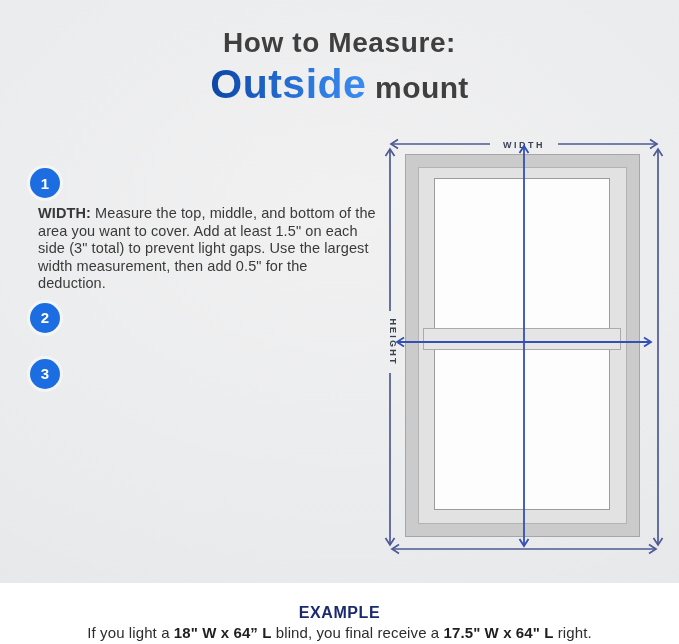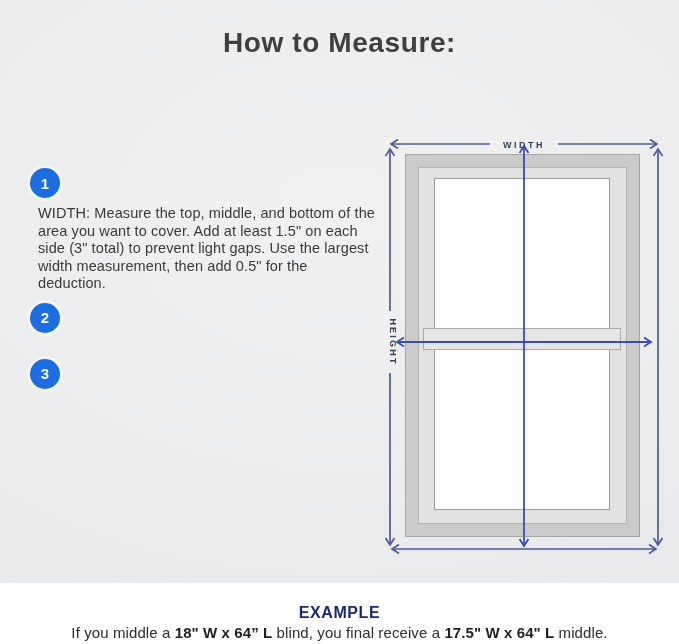--- a/index.html
+++ b/index.html
@@ -45,21 +45,21 @@
     background:#1c6de2;
     box-shadow:0 0 0 3px rgba(255,255,255,.45);
     color:#fff;font-size:15px;font-weight:700;
     display:flex;align-items:center;justify-content:center;
   }
   .step-text{
     margin:7px 0 0 8px;width:340px;
     font-size:14.5px;line-height:17.5px;color:#3a3a3a;
     letter-spacing:.1px;
   }
-  .step-text b{font-weight:400;color:#383838;}
+  .step-text b{font-weight:700;color:#383838;}
   .gap-a{margin-top:10px;}
   .gap-b{margin-top:26px;}
 
   
   .diagram{
     position:absolute;left:372px;top:125px;width:300px;height:445px;
   }
 
   
   .footer{
@@ -77,20 +77,21 @@
   }
   .example-line b{font-weight:700;color:#1f1f1f;}
 </style>
 </head>
 <body>
 
 <div id="stage">
 
   <div class="title-wrap">
     <div class="title-line1">How to Measure:</div>
+    <div class="title-line2"><span class="title-highlight">Outside</span><span class="title-suffix"> mount</span></div>
   </div>
 
   <div class="steps">
 
     <div>
       <div class="step-badge">1</div>
       <p class="step-text"><b>WIDTH:</b> <span>Measure the top, middle, and bottom of the area you want to cover. Add at least 1.5" on each side (3" total) to prevent light gaps. Use the largest width measurement, then add 0.5" for the deduction.</span></p>
     </div>
 
     <div class="gap-a">
@@ -148,16 +149,16 @@
 
     <g stroke="#3450b4" stroke-width="1.8" fill="none">
       <path d="M26 217 H278"></path>
       <path d="M32 212.5 L25 217 L32 221.5"></path>
       <path d="M272 212.5 L279 217 L272 221.5"></path>
     </g>
   </svg>
 
   <div class="footer">
     <div class="example-heading">EXAMPLE</div>
-    <div class="example-line"><span>If you middle a </span><b>18" W x 64” L</b><span> blind, you final receive a </span><b>17.5" W x 64" L</b><span> middle.</span></div>
+    <div class="example-line"><span>If you light a </span><b>18" W x 64” L</b><span> blind, you final receive a </span><b>17.5" W x 64" L</b><span> right.</span></div>
   </div>
 
 </div>
 
 </body></html>

